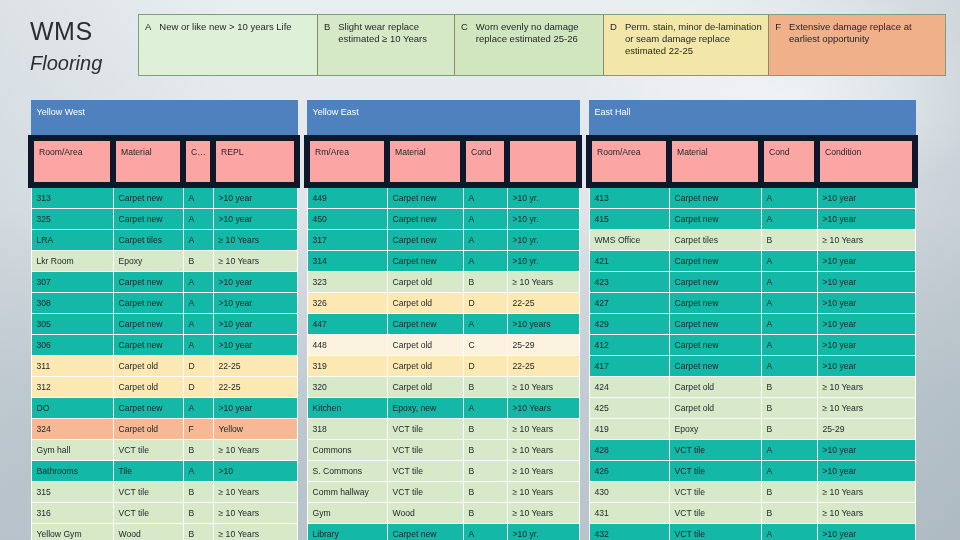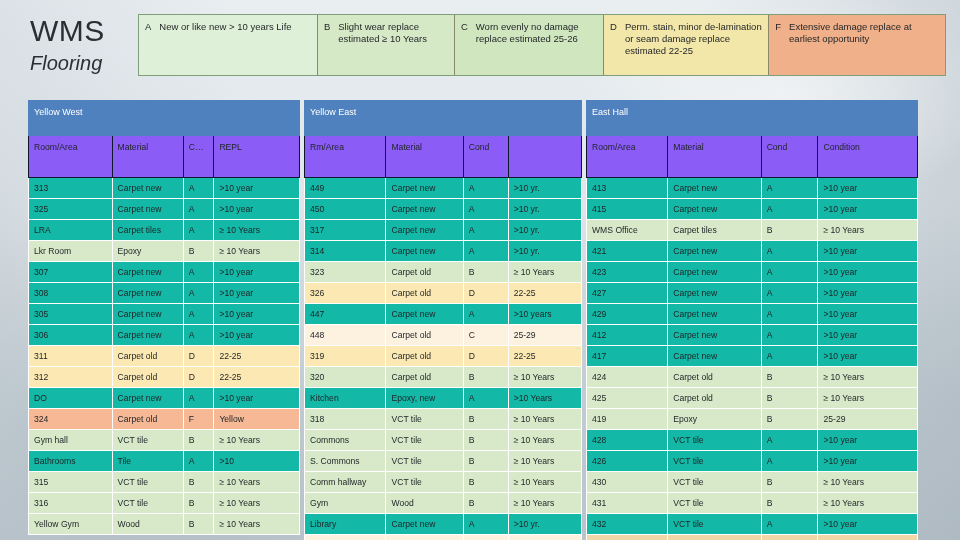--- a/index.html
+++ b/index.html
@@ -40,21 +40,21 @@
 
   
   .title-block {
     position: absolute;
     left: 30px;
     top: 14px;
     width: 110px;
     color: #2a2f33;
   }
   .title-main {
-    font-size: 30px;
+    font-size: 25px;
     line-height: 34px;
     font-weight: 400;
     letter-spacing: 0.5px;
   }
   .title-sub {
     font-size: 20px;
     line-height: 26px;
     font-style: italic;
     font-weight: 400;
     margin-top: 2px;
@@ -125,28 +125,28 @@
   .sect-head th {
     background: #4e81bd;
     color: #ffffff;
     font-size: 9px;
     font-weight: 400;
     height: 22px;
     padding: 6px 5px;
     border: 1px solid #4e81bd;
   }
   .col-head th {
-    background: #8b5cf6;
+    background: #fca5a5;
     color: #1e2326;
     font-weight: 400;
     font-size: 8.6px;
     height: 30px;
     vertical-align: top;
     padding-top: 6px;
-    border: 1px solid #0f172a;
+    border: 6px solid #0f172a;
   }
 
   
   .c-a { background: #14b8a6; }
   .c-b { background: #d7e9c8; }
   .c-c { background: #fdf2e0; }
   .c-d { background: #fce8b2; }
   .c-f { background: #f6b895; }
   .c-var { background: #f3d6a8; }
 </style>

